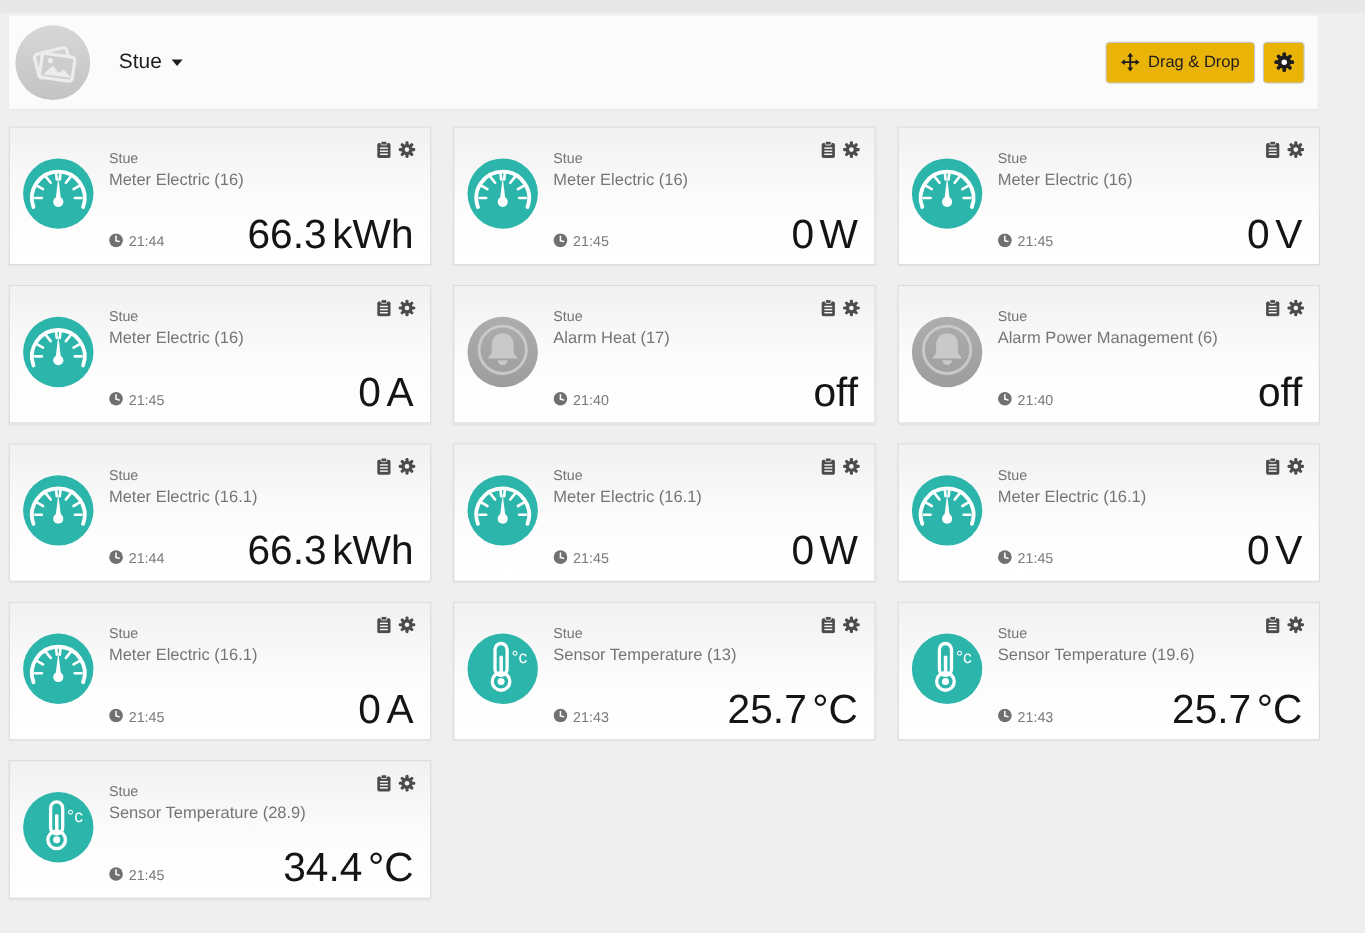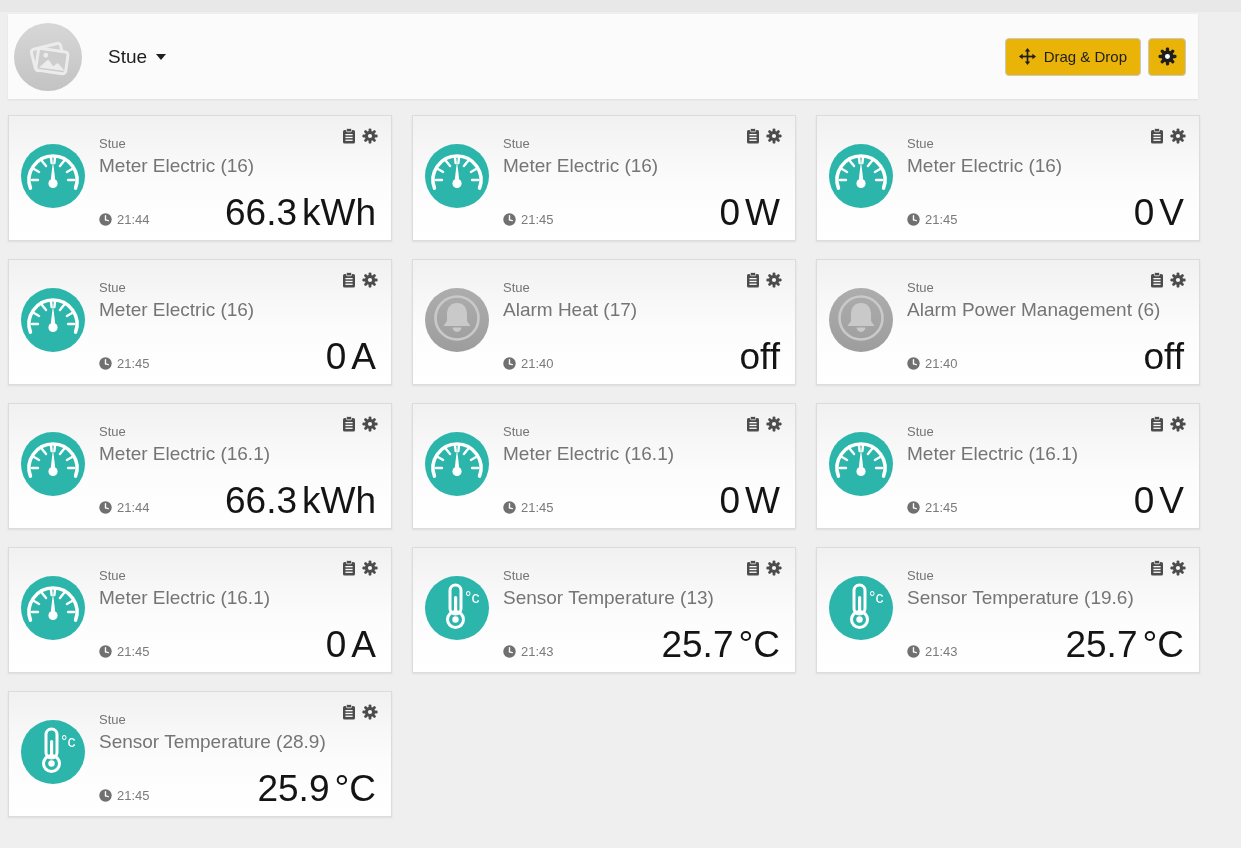--- a/index.html
+++ b/index.html
@@ -54,24 +54,24 @@
     cursor:pointer;
   }
   .device-circle{
     position:absolute;left:12px;top:28px;width:64px;height:64px;border-radius:50%;
     display:flex;align-items:center;justify-content:center;
   }
   .circle-teal{background:var(--teal,#2cb5ab);}
   .circle-gray{background:linear-gradient(180deg,#adadad 0%,#9d9d9d 100%);}
   .titles{position:absolute;left:90px;top:19px;line-height:1.4;}
   .room-sub{font-size:13px;color:#757575;}
-  .device-name{font-size:19px;color:#757575;}
+  .device-name{font-size:15px;color:#757575;}
   .card-top-icons{position:absolute;top:12px;right:13px;display:flex;gap:6px;align-items:center;}
   .card-top-icons svg{display:block;}
-  .time-row{position:absolute;left:90px;bottom:13px;font-size:13px;color:#7a7a7a;display:flex;align-items:center;}
+  .time-row{position:absolute;left:90px;bottom:13px;font-size:13px;color:#7a7a7a;display:flex;align-items:flex-start;}
   .time-row svg{margin-right:5px;display:block;}
   .value-row{
     position:absolute;right:15px;bottom:9px;
     font-size:37px;color:#141414;line-height:1;white-space:nowrap;text-align:center;
   }
   .value-row .unit{margin-left:5px;}
 </style>
 </head>
 <body style="background: rgb(239, 239, 239);">
 
@@ -906,16 +906,16 @@
       <svg width="13" height="13" viewBox="0 0 13 13">
         <circle cx="6.5" cy="6.5" r="6.2" fill="#707070"></circle>
         <g stroke="#fbfbfb" stroke-width="1.4" stroke-linecap="round">
           <line x1="6.5" y1="6.8" x2="6.5" y2="2.8"></line>
           <line x1="6.5" y1="6.8" x2="9.3" y2="7.6"></line>
         </g>
       </svg>
       <span>21:45</span>
     </div>
     <div class="value-row">
-      <span class="val">25.9</span><span class="unit">°C</span>
+      <span class="val">34.4</span><span class="unit">°C</span>
     </div>
   </div>
   </div>
 
 </body></html>

